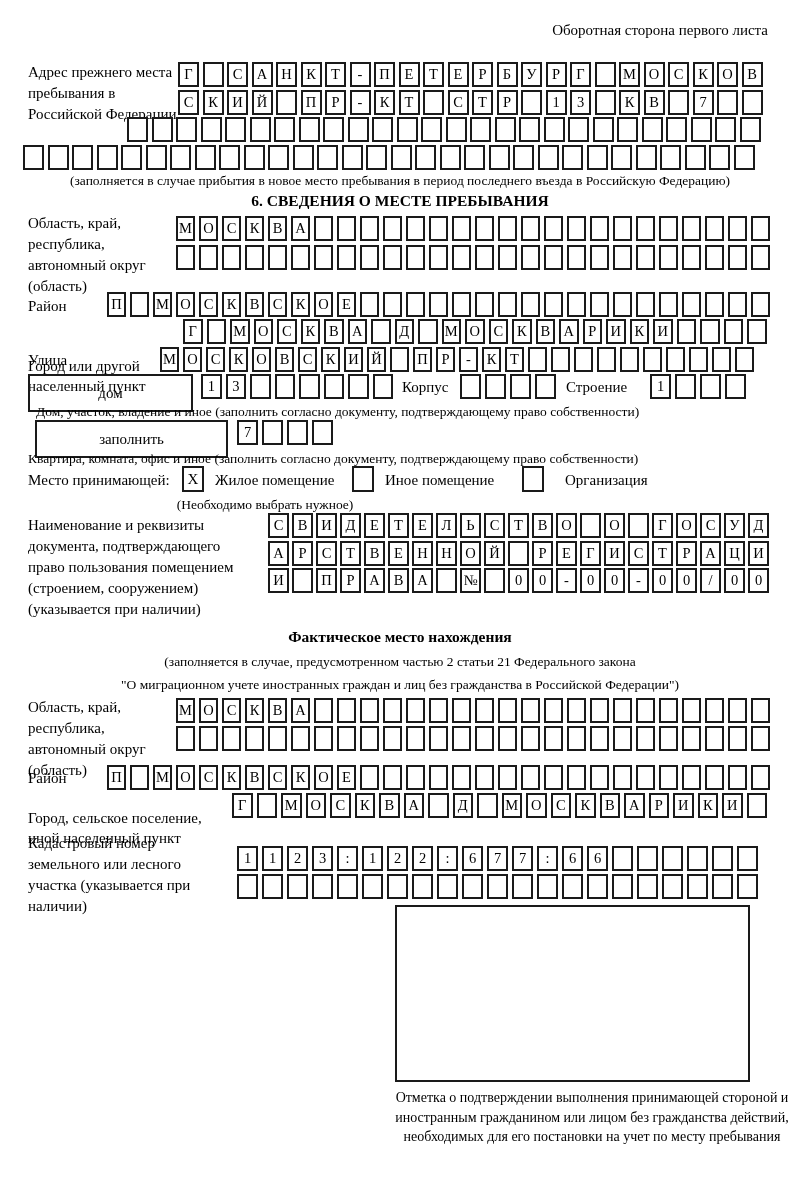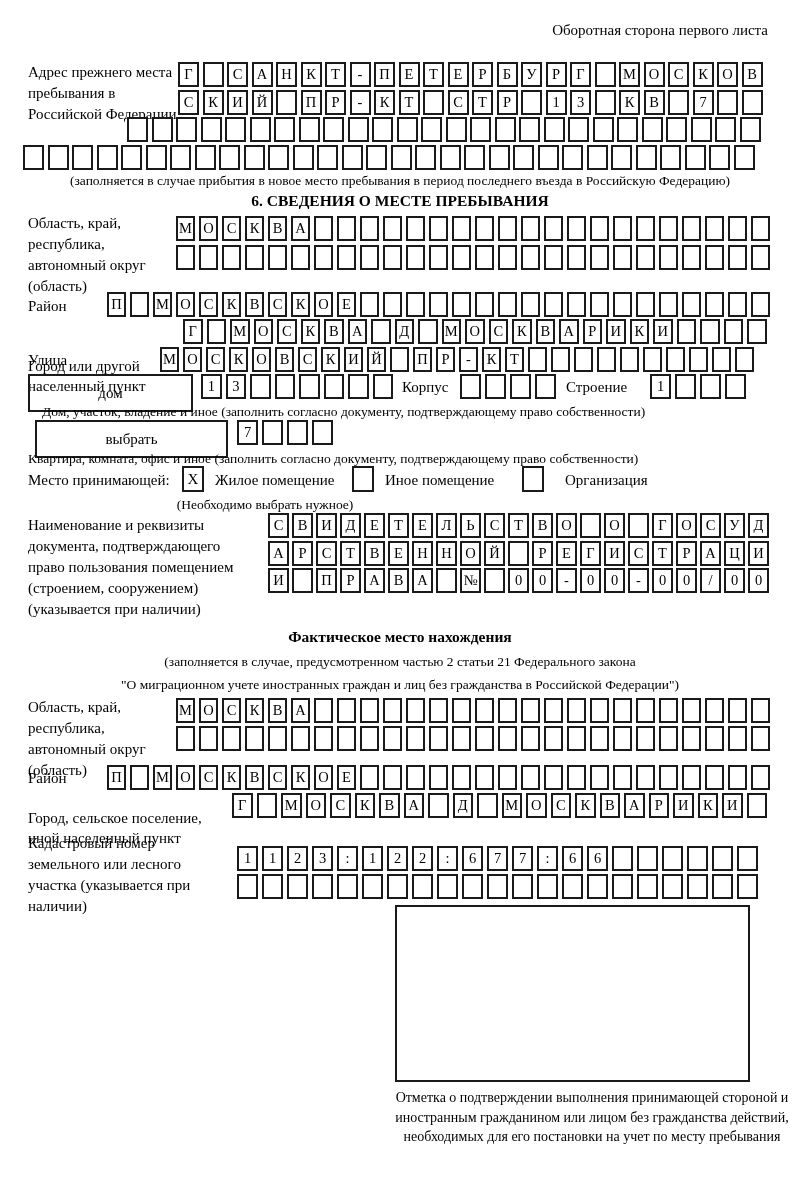--- a/index.html
+++ b/index.html
@@ -325,23 +325,23 @@
     <span class="cell"></span>
     <span class="cell"></span>
   </div>
 <div class="abs lbl" style="top:377px;left:566px;">Строение</div>
 <div class="grid g25" style="top:374px;left:650px;">
     <span class="cell">1</span>
     <span class="cell"></span>
     <span class="cell"></span>
     <span class="cell"></span>
   </div>
-<div class="abs cap" style="top:403px;left:42px;">Дом, участок, владение и иное (заполнить согласно документу, подтверждающему право собственности)</div>
-
-<div class="abs namedbox" style="top:420px;left:35px;width:193px;">выбрать</div>
+<div class="abs cap" style="top:403px;left:36px;">Дом, участок, владение и иное (заполнить согласно документу, подтверждающему право собственности)</div>
+
+<div class="abs namedbox" style="top:420px;left:35px;width:193px;">заполнить</div>
 <div class="grid g25" style="top:420px;left:237px;">
     <span class="cell">7</span>
     <span class="cell"></span>
     <span class="cell"></span>
     <span class="cell"></span>
   </div>
 <div class="abs cap" style="top:450px;left:28px;">Квартира, комната, офис и иное (заполнить согласно документу, подтверждающему право собственности)</div>
 
 <div class="abs lbl" style="top:470px;left:28px;">Место принимающей:</div>
 <div class="abs cb" style="top:466px;left:182px;">X</div>

